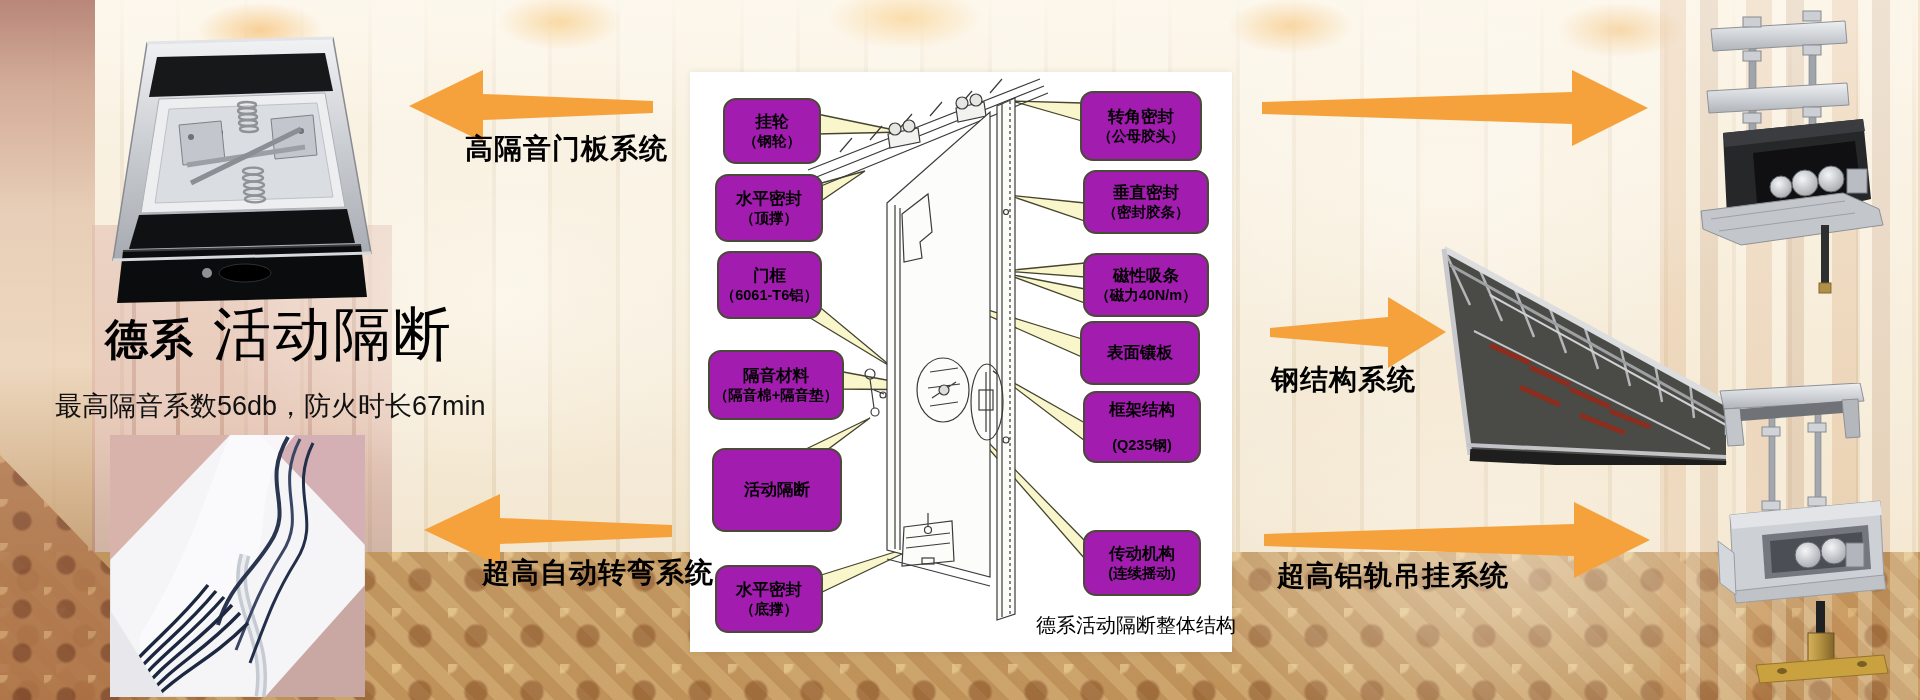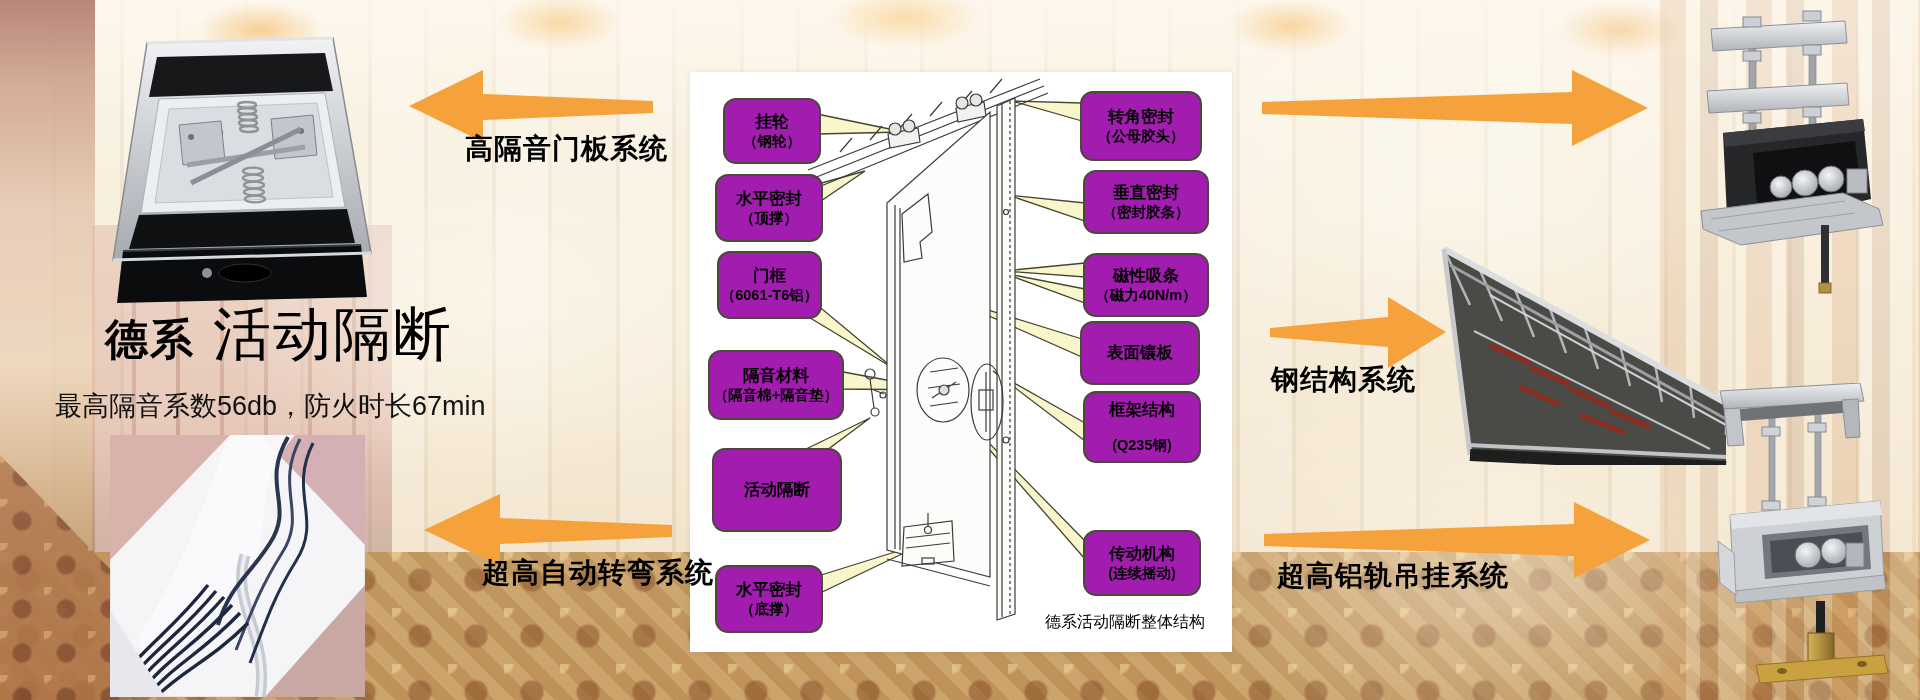--- a/index.html
+++ b/index.html
@@ -61,21 +61,21 @@
   .brand .b1{font-size:43px;font-weight:900;letter-spacing:2px;font-family:Liberation Mono, monospace;}
   .brand .b2{font-size:58px;font-weight:500;letter-spacing:2px;}
   .subtitle{z-index:4;font-size:27px;font-weight:400;white-space:nowrap;color:#111;}
   .panel{left:690px;top:72px;width:542px;height:580px;background:#ffffff;z-index:3;
          box-shadow:0 0 6px rgba(0,0,0,.08);}
   .panel svg{position:absolute;left:0;top:0;}
   .co{position:absolute;background:#a21caf;border:2px solid #4A4A38;border-radius:13px;
       display:flex;flex-direction:column;align-items:center;justify-content:center;
       font-size:16.5px;font-weight:600;line-height:1.28;z-index:3;}
   .co .l2{font-size:14.5px;}
-  .caption{position:absolute;font-size:16px;font-weight:500;z-index:3;white-space:nowrap;}
+  .caption{position:absolute;font-size:20px;font-weight:500;z-index:3;white-space:nowrap;}
 </style>
 </head>
 <body>
 
 <div class="stage">
 
   <div class="abs bg-base"></div>
   <div class="abs bg-stripes"></div>
   <div class="abs bg-ceiling"></div>
   <div class="abs bg-left-pillar"></div>

